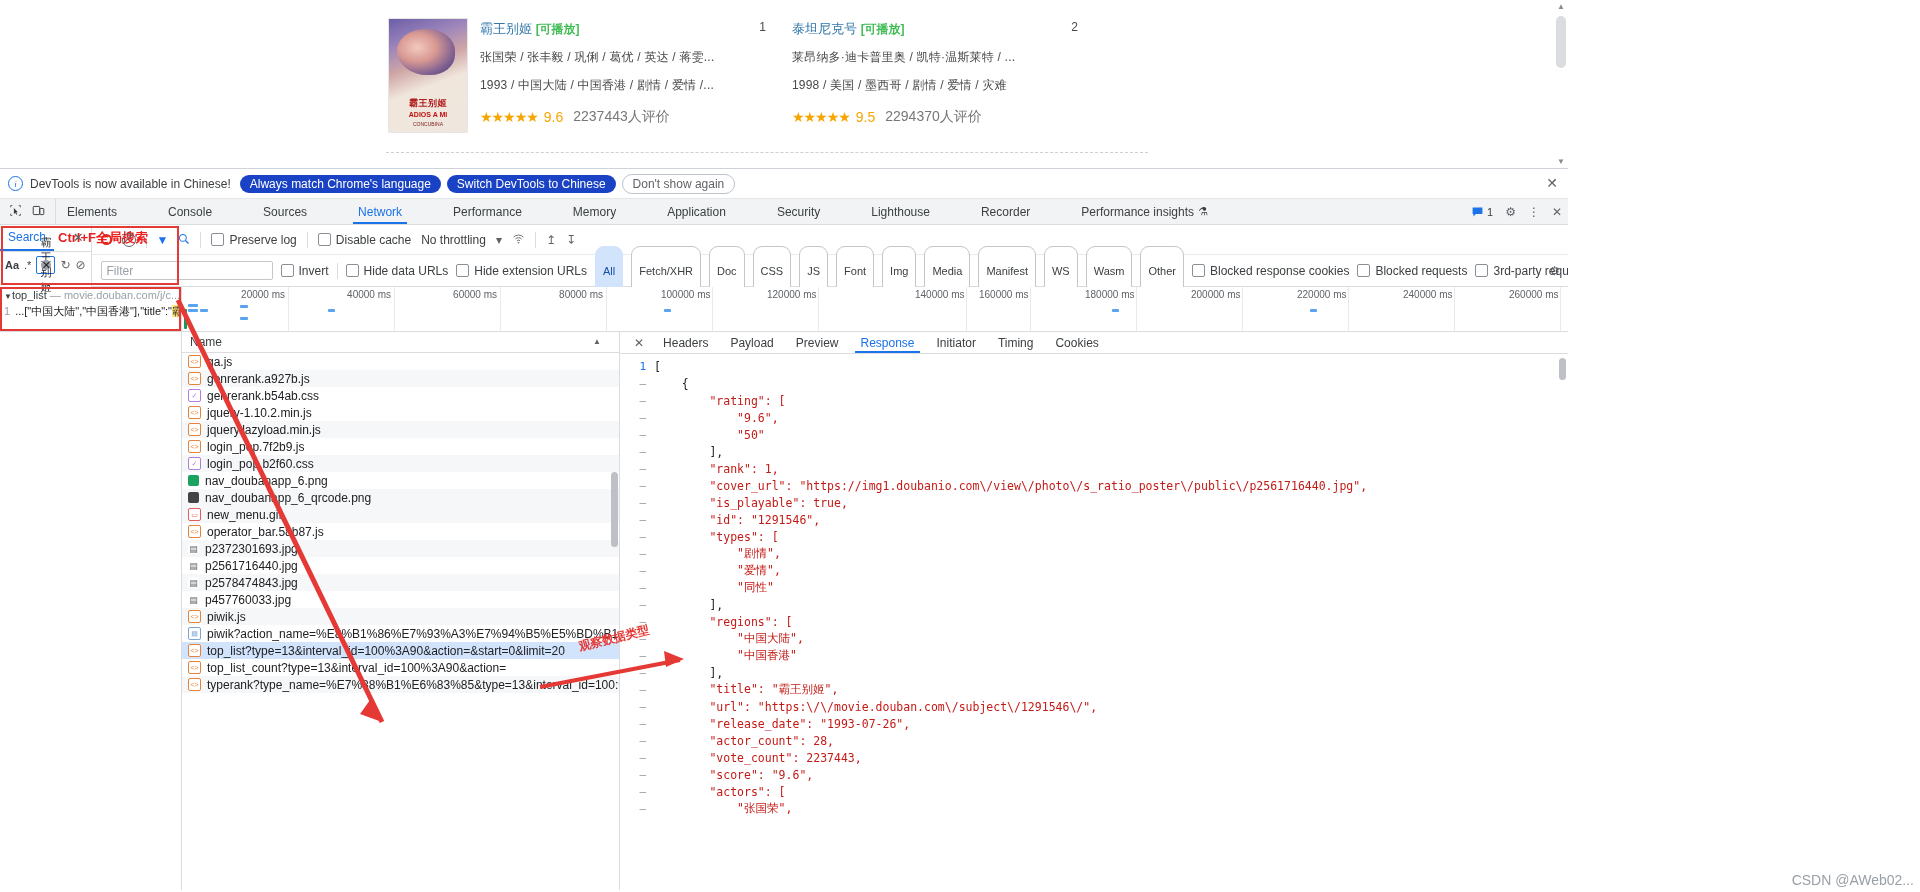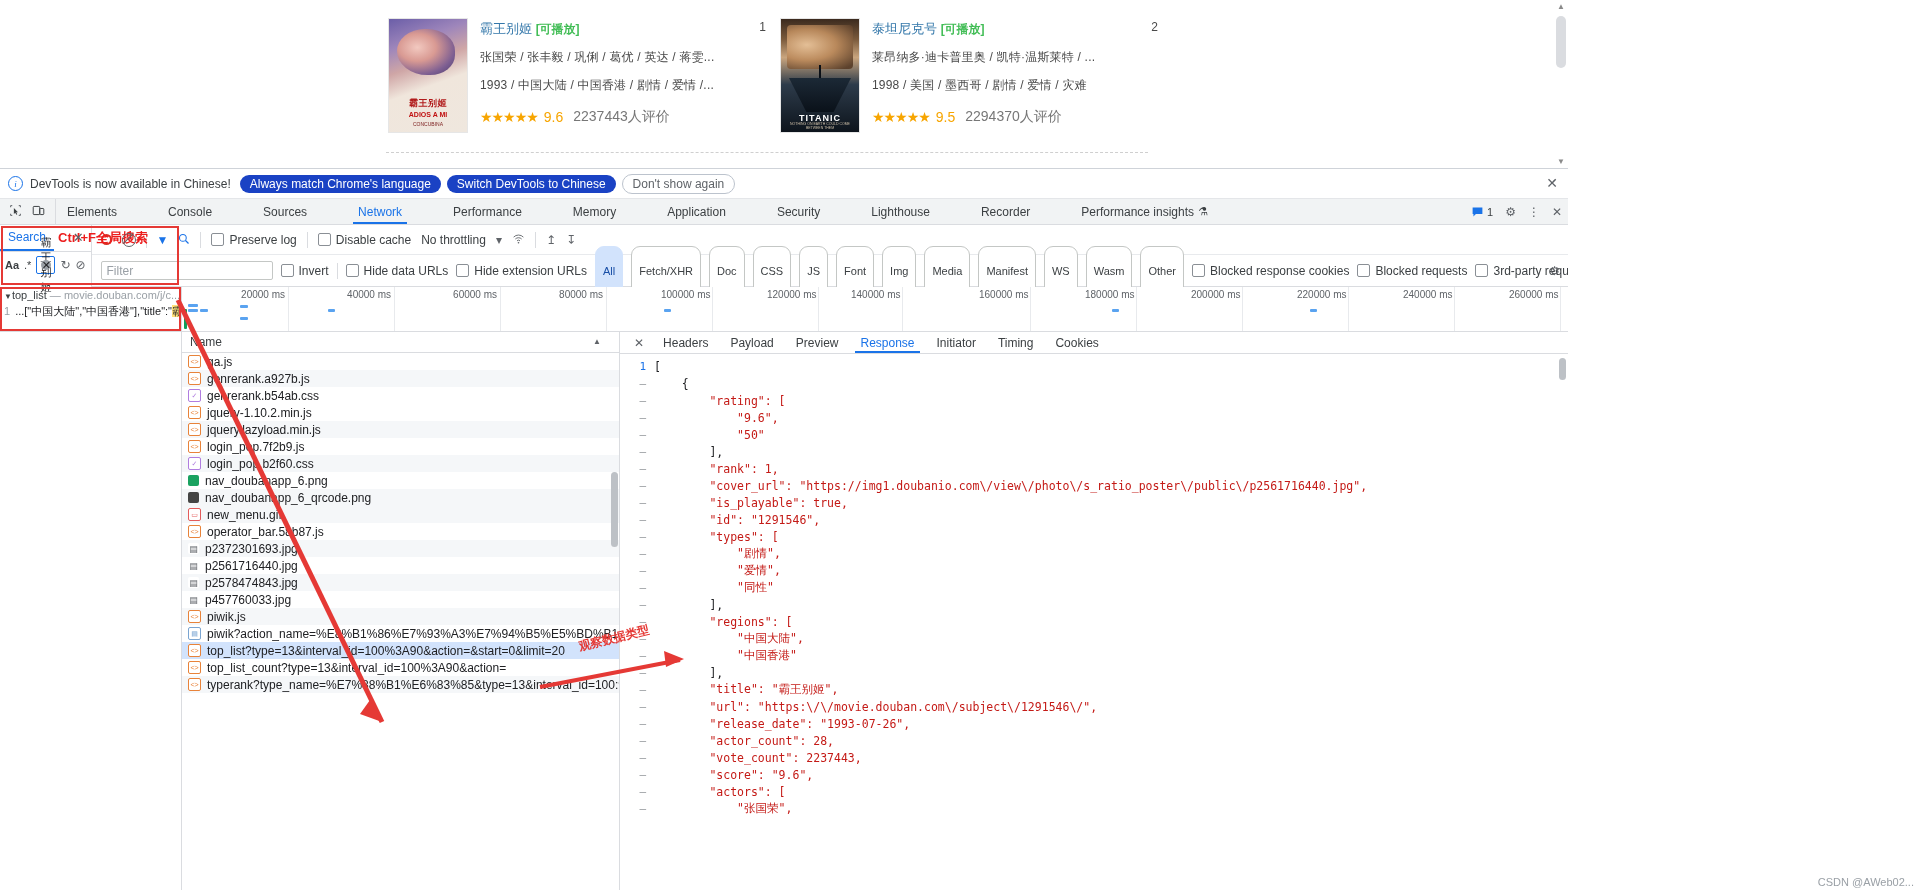--- a/index.html
+++ b/index.html
@@ -151,21 +151,21 @@
   .gutter.n1{color:#1a73e8;}
   .ctext{white-space:pre;}
   .k{color:#c41a16;}
   .s{color:#c41a16;}
   .p{color:#202124;}
   .codescroll{position:absolute;right:2px;top:4px;width:7px;height:22px;background:#bdc1c6;border-radius:4px;}
 
   
   .ann{position:absolute;pointer-events:none;}
   .annlabel{position:absolute;color:#e53935;font-size:12px;font-weight:bold;transform:rotate(-14deg);white-space:nowrap;}
-  .watermark{position:absolute;right:6px;bottom:4px;font-size:11px;color:#9aa0a6;}
+  .watermark{position:absolute;right:6px;bottom:4px;font-size:14px;color:#9aa0a6;}
   .outer-right{position:absolute;left:1568px;top:0;width:352px;height:892px;background:#fff;}
 </style>
 </head>
 <body>
 
 <div class="app">
 
   <div class="page-area">
     <div class="movie-row">
 
@@ -187,26 +187,20 @@
           <div class="mline">1993 / 中国大陆 / 中国香港 / 剧情 / 爱情 /...</div>
           <div class="mrate">
             <span class="stars">★★★★★</span>
             <span class="score">9.6</span>
             <span class="votes">2237443人评价</span>
           </div>
         </div>
       </div>
 
       <div class="movie-card">
-        <div class="poster p2">
-          <div class="shipn"></div>
-            <div class="hull"></div>
-          <div class="ptit">TITANIC</div>
-          <div class="psub">NOTHING ON EARTH COULD COME BETWEEN THEM</div>
-        </div>
         <div class="minfo">
           <div class="mtitle">
             <span>泰坦尼克号</span>
             <span class="play">[可播放]</span>
           </div>
           <div class="rank">2</div>
           <div class="mline">莱昂纳多·迪卡普里奥 / 凯特·温斯莱特 / ...</div>
           <div class="mline">1998 / 美国 / 墨西哥 / 剧情 / 爱情 / 灾难</div>
           <div class="mrate">
             <span class="stars">★★★★★</span>
@@ -420,21 +414,21 @@
           </div>
         <div class="ovtick" style="left:424px">
             <span>80000 ms</span>
           </div>
         <div class="ovtick" style="left:530px">
             <span>100000 ms</span>
           </div>
         <div class="ovtick" style="left:636px">
             <span>120000 ms</span>
           </div>
-        <div class="ovtick" style="left:720px">
+        <div class="ovtick" style="left:784px">
             <span>140000 ms</span>
           </div>
         <div class="ovtick" style="left:848px">
             <span>160000 ms</span>
           </div>
         <div class="ovtick" style="left:954px">
             <span>180000 ms</span>
           </div>
         <div class="ovtick" style="left:1060px">
             <span>200000 ms</span>

